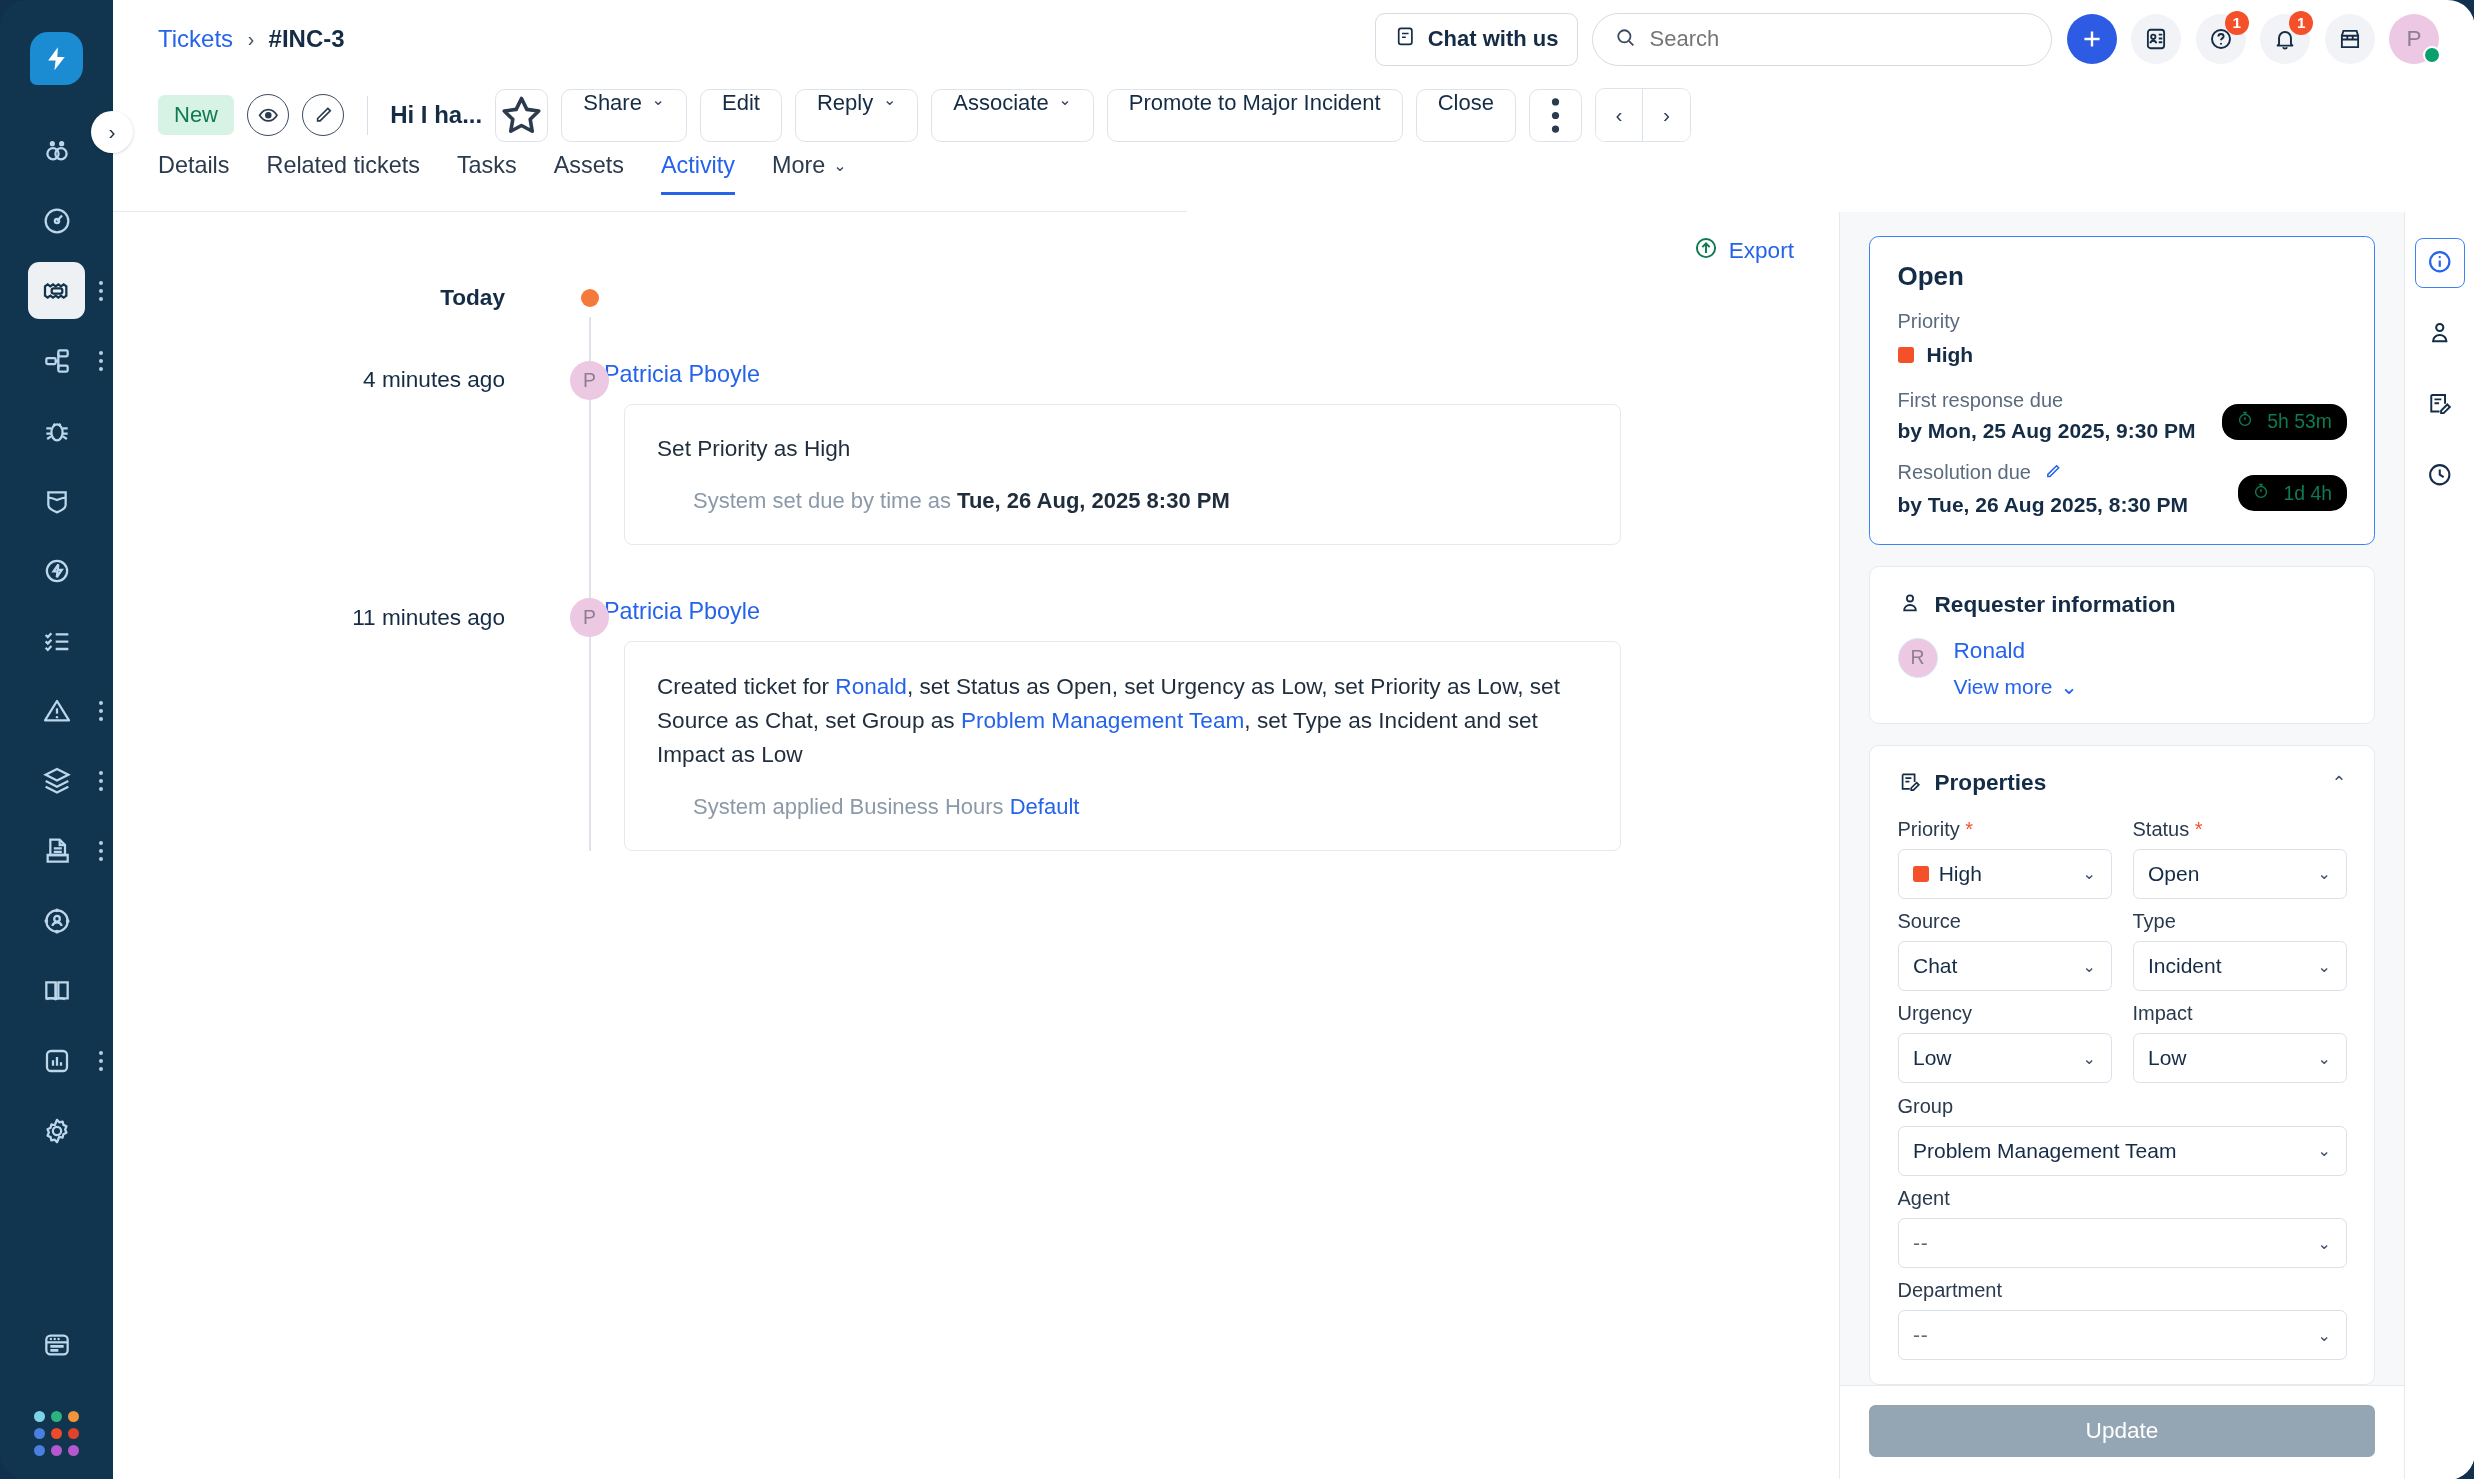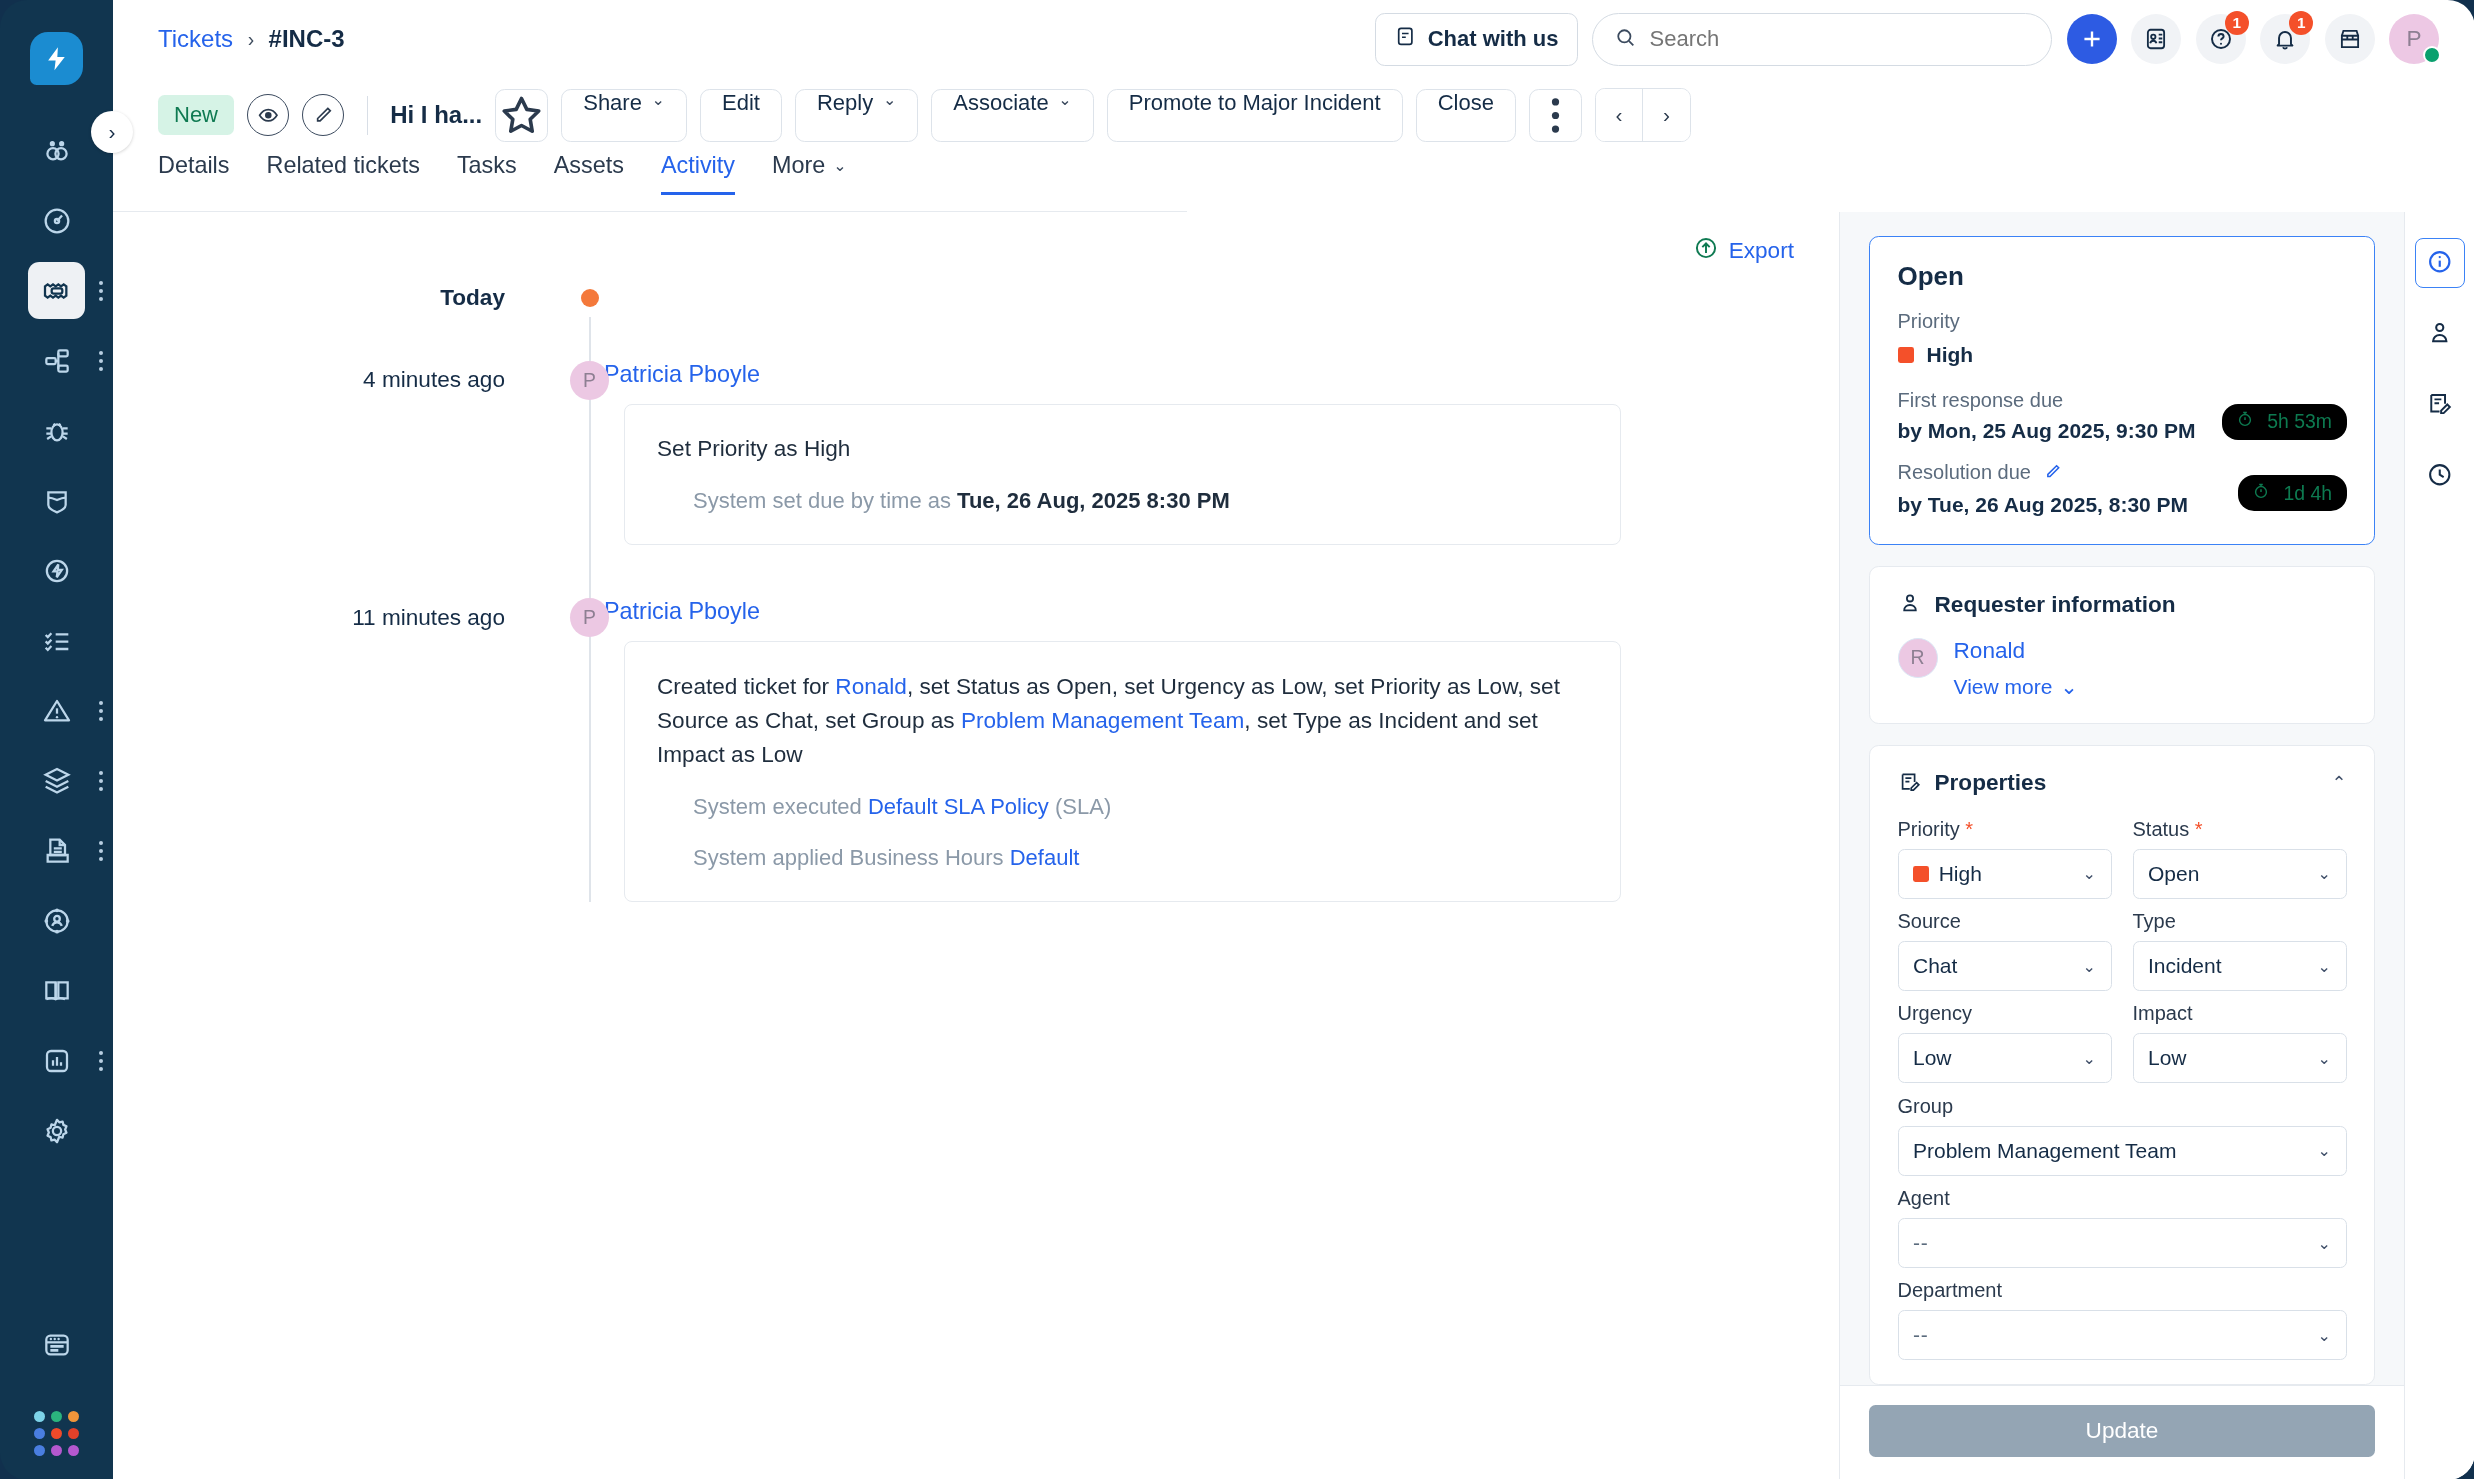--- a/index.html
+++ b/index.html
@@ -665,23 +665,20 @@
           <div class="tl-row">
             <div class="tl-time" style="padding-top:6.5px">11 minutes ago</div>
             <div class="tl-ava">P</div>
             <div class="tl-content">
               <span class="tl-author">Patricia Pboyle</span>
               <div class="tl-card">
                 <div class="tl-main">
                   <span>Created ticket for </span><span class="lnk">Ronald</span><span>, set Status as Open, set Urgency as Low, set Priority as Low, set Source as Chat, set Group as </span><span class="lnk">Problem Management Team</span><span>, set Type as Incident and set Impact as Low</span>
                 </div>
                 <div class="tl-sub">
-                  <span>System executed </span><span class="lnk">Default SLA Policy</span><span> (SLA)</span>
-                </div>
-                <div class="tl-sub">
                   <span>System applied Business Hours </span><span class="lnk">Default</span>
                 </div>
               </div>
             </div>
           </div>
         </div>
       </section>
 
       <aside class="rightpanel">
         <div class="rp-scroll">

